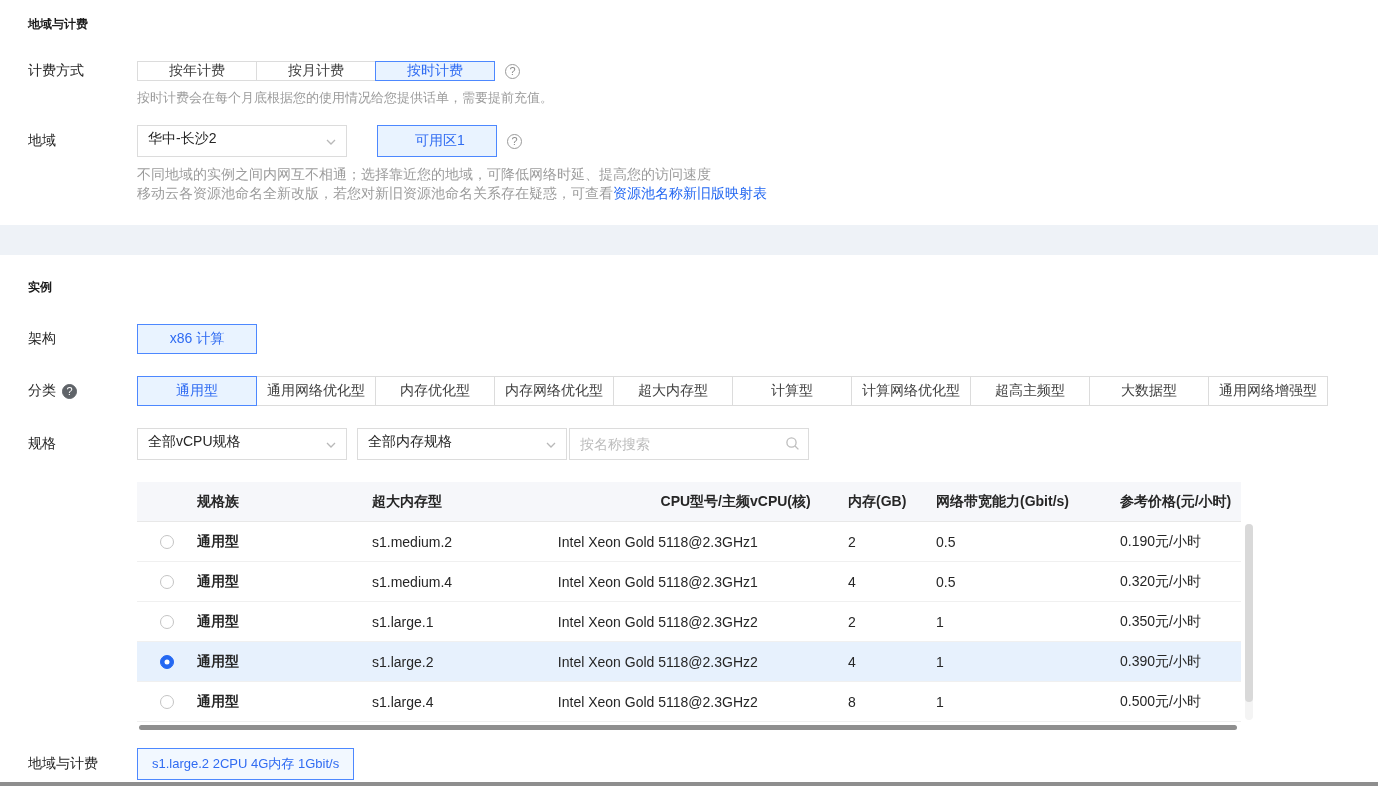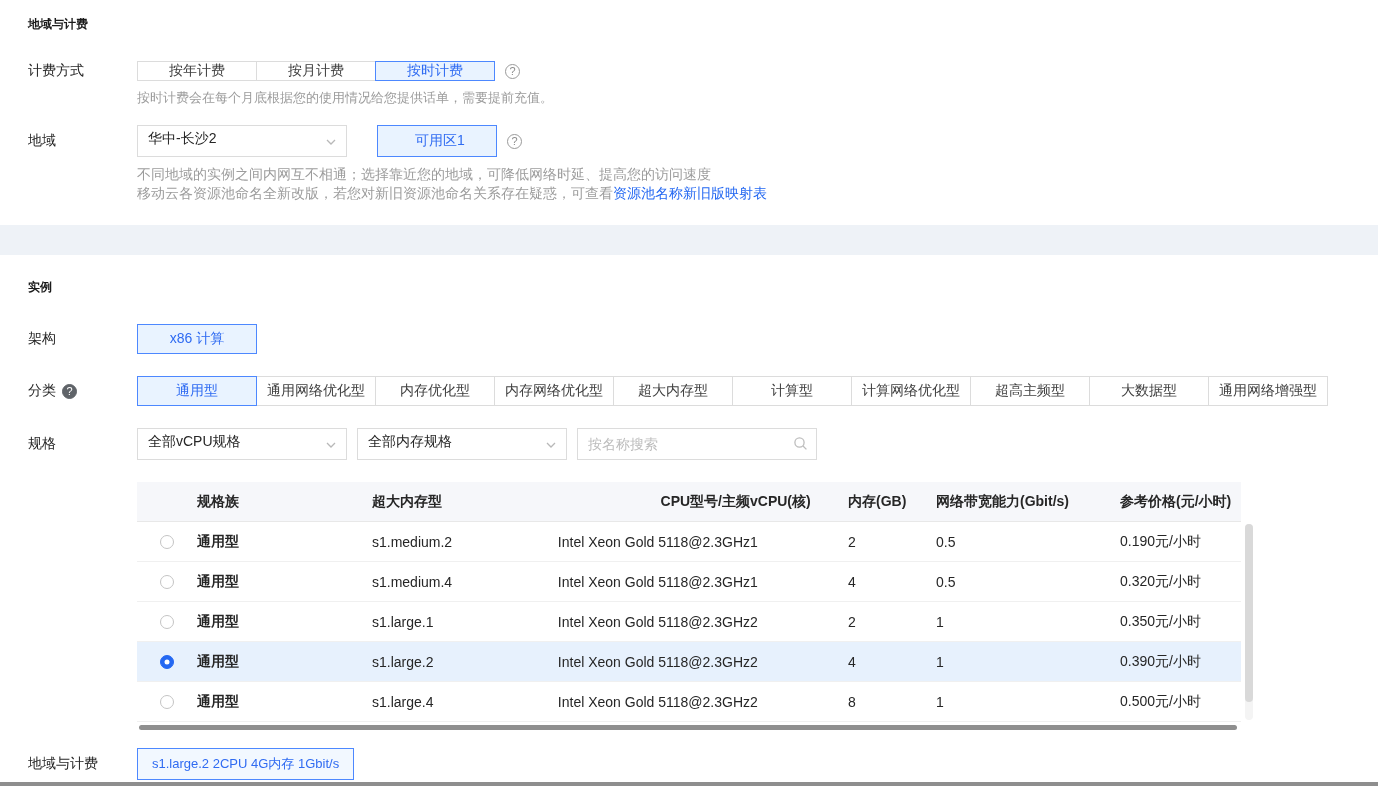--- a/index.html
+++ b/index.html
@@ -53,21 +53,21 @@
   .notes { font-size:14px; color:#9c9c9c; line-height:19px; }
   .link { color:#2468f2; cursor:pointer; text-decoration:none; }
 
   
   .select {
     width:210px; height:32px; border:1px solid #dcdcdc; background:#fff;
     display:flex; align-items:flex-end; justify-content:space-between;
     padding:8px 10px; cursor:pointer; color:#262626;
   }
   .select + .select { margin-left:10px; }
-  .search-wrap { position:relative; margin-left:10px; }
+  .search-wrap { position:relative; margin-left:2px; }
   .search-input {
     width:240px; height:32px; border:1px solid #dcdcdc;
     padding:0 30px 0 10px; font-size:14px; font-family:inherit; color:#262626;
   }
   .search-input::placeholder { color:#bdbdbd; }
   .search-icon { position:absolute; right:9px; top:8px; }
 
   .divider-band { width:100%; height:30px; background:#eef2f7; margin-top:22px; }
 
   

